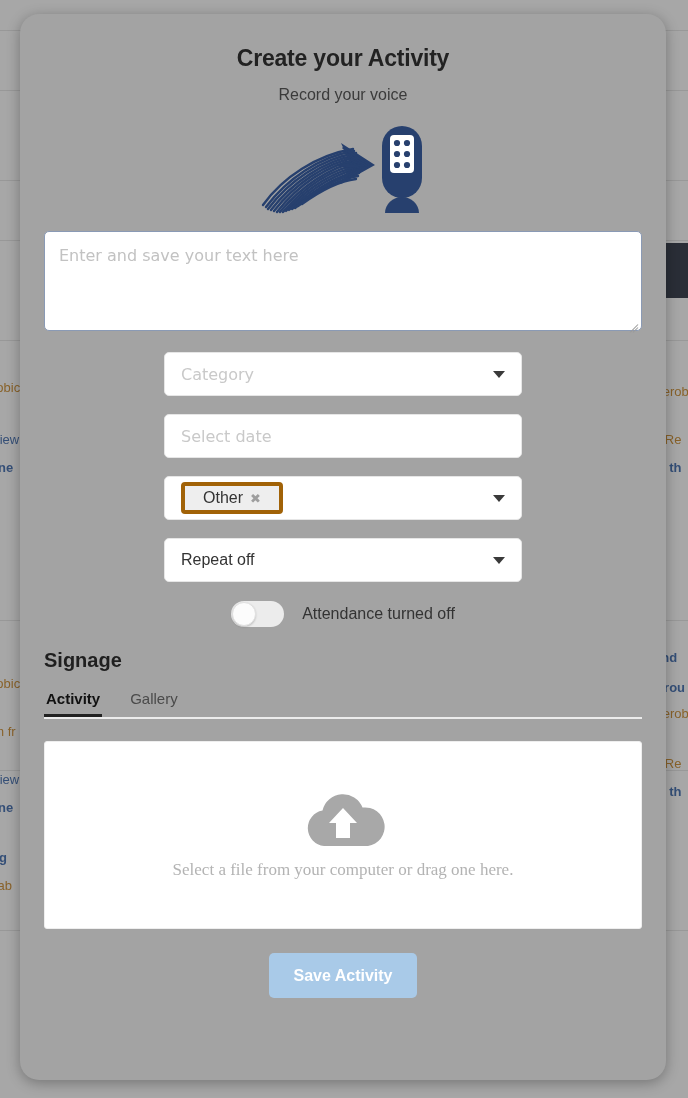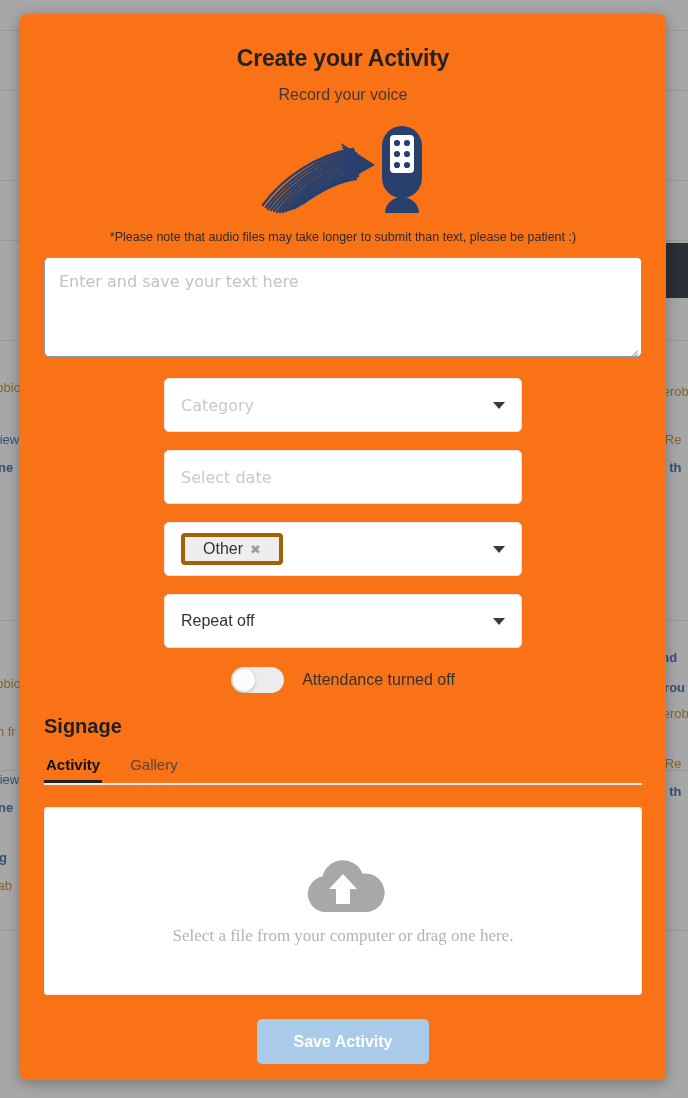--- a/index.html
+++ b/index.html
@@ -51,22 +51,22 @@
     background: rgba(60,60,60,0.45);
   }
 
   
   .modal {
     position: absolute;
     left: 20px;
     top: 14px;
     width: 646px;
     height: 1066px;
-    background: #f97316;
-    border-radius: 7px;
+    background: #a3a3a3;
+    border-radius: 19px;
     box-shadow: 0 3px 14px rgba(0,0,0,0.30);
     overflow: hidden;
   }
   .modal-inner {
     position: absolute;
     inset: 0;
     padding: 0 24px;
   }
 
   .title {
@@ -138,21 +138,21 @@
   .resize-grip i:nth-child(1) { bottom: 3px;  width: 11px; }
   .resize-grip i:nth-child(2) { bottom: 0px;  width: 7px;  }
 
   
   .fields {
     margin: 0 auto;
     width: 358px;
   }
   .field {
     margin-top: 18px;
-    height: 54px;
+    height: 44px;
     border: 1px solid #e6e6e6;
     border-radius: 5px;
     background: #ffffff;
     display: flex;
     align-items: center;
     padding: 0 16px;
     position: relative;
     text-align: center;
   }
   .field.first { margin-top: 21px; }
@@ -278,21 +278,21 @@
   .btn {
     border: none;
     border-radius: 5px;
     font-size: 16px;
     font-weight: bold;
     font-family: "Liberation Sans", sans-serif;
     height: 45px;
     cursor: pointer;
   }
   .btn-save {
-    width: 172px;
+    width: 148px;
     background: #a9cae8;
     color: #ffffff;
   }
   .btn-cancel {
     width: 104px;
     background: #e3e3e3;
     color: #3a3a3a;
   }
 </style>
 </head>
@@ -384,21 +384,20 @@
           <circle cx="140" cy="33" r="3.1"></circle>
             <circle cx="150" cy="33" r="3.1"></circle>
           <circle cx="140" cy="44" r="3.1"></circle>
             <circle cx="150" cy="44" r="3.1"></circle>
         </g>
 
         <path d="M128 92 A17 16 0 0 1 162 92 Z" fill="#27406e"></path>
       </svg>
     </div>
 
-    <div class="note">*Please note that audio files may take longer to submit than text, please be patient :)</div>
 
     <div class="ta-wrap">
       <textarea class="ta" placeholder="Enter and save your text here" style=""></textarea>
       <span class="resize-grip">
         <i></i>
           <i></i>
       </span>
     </div>
 
     <div class="fields">

